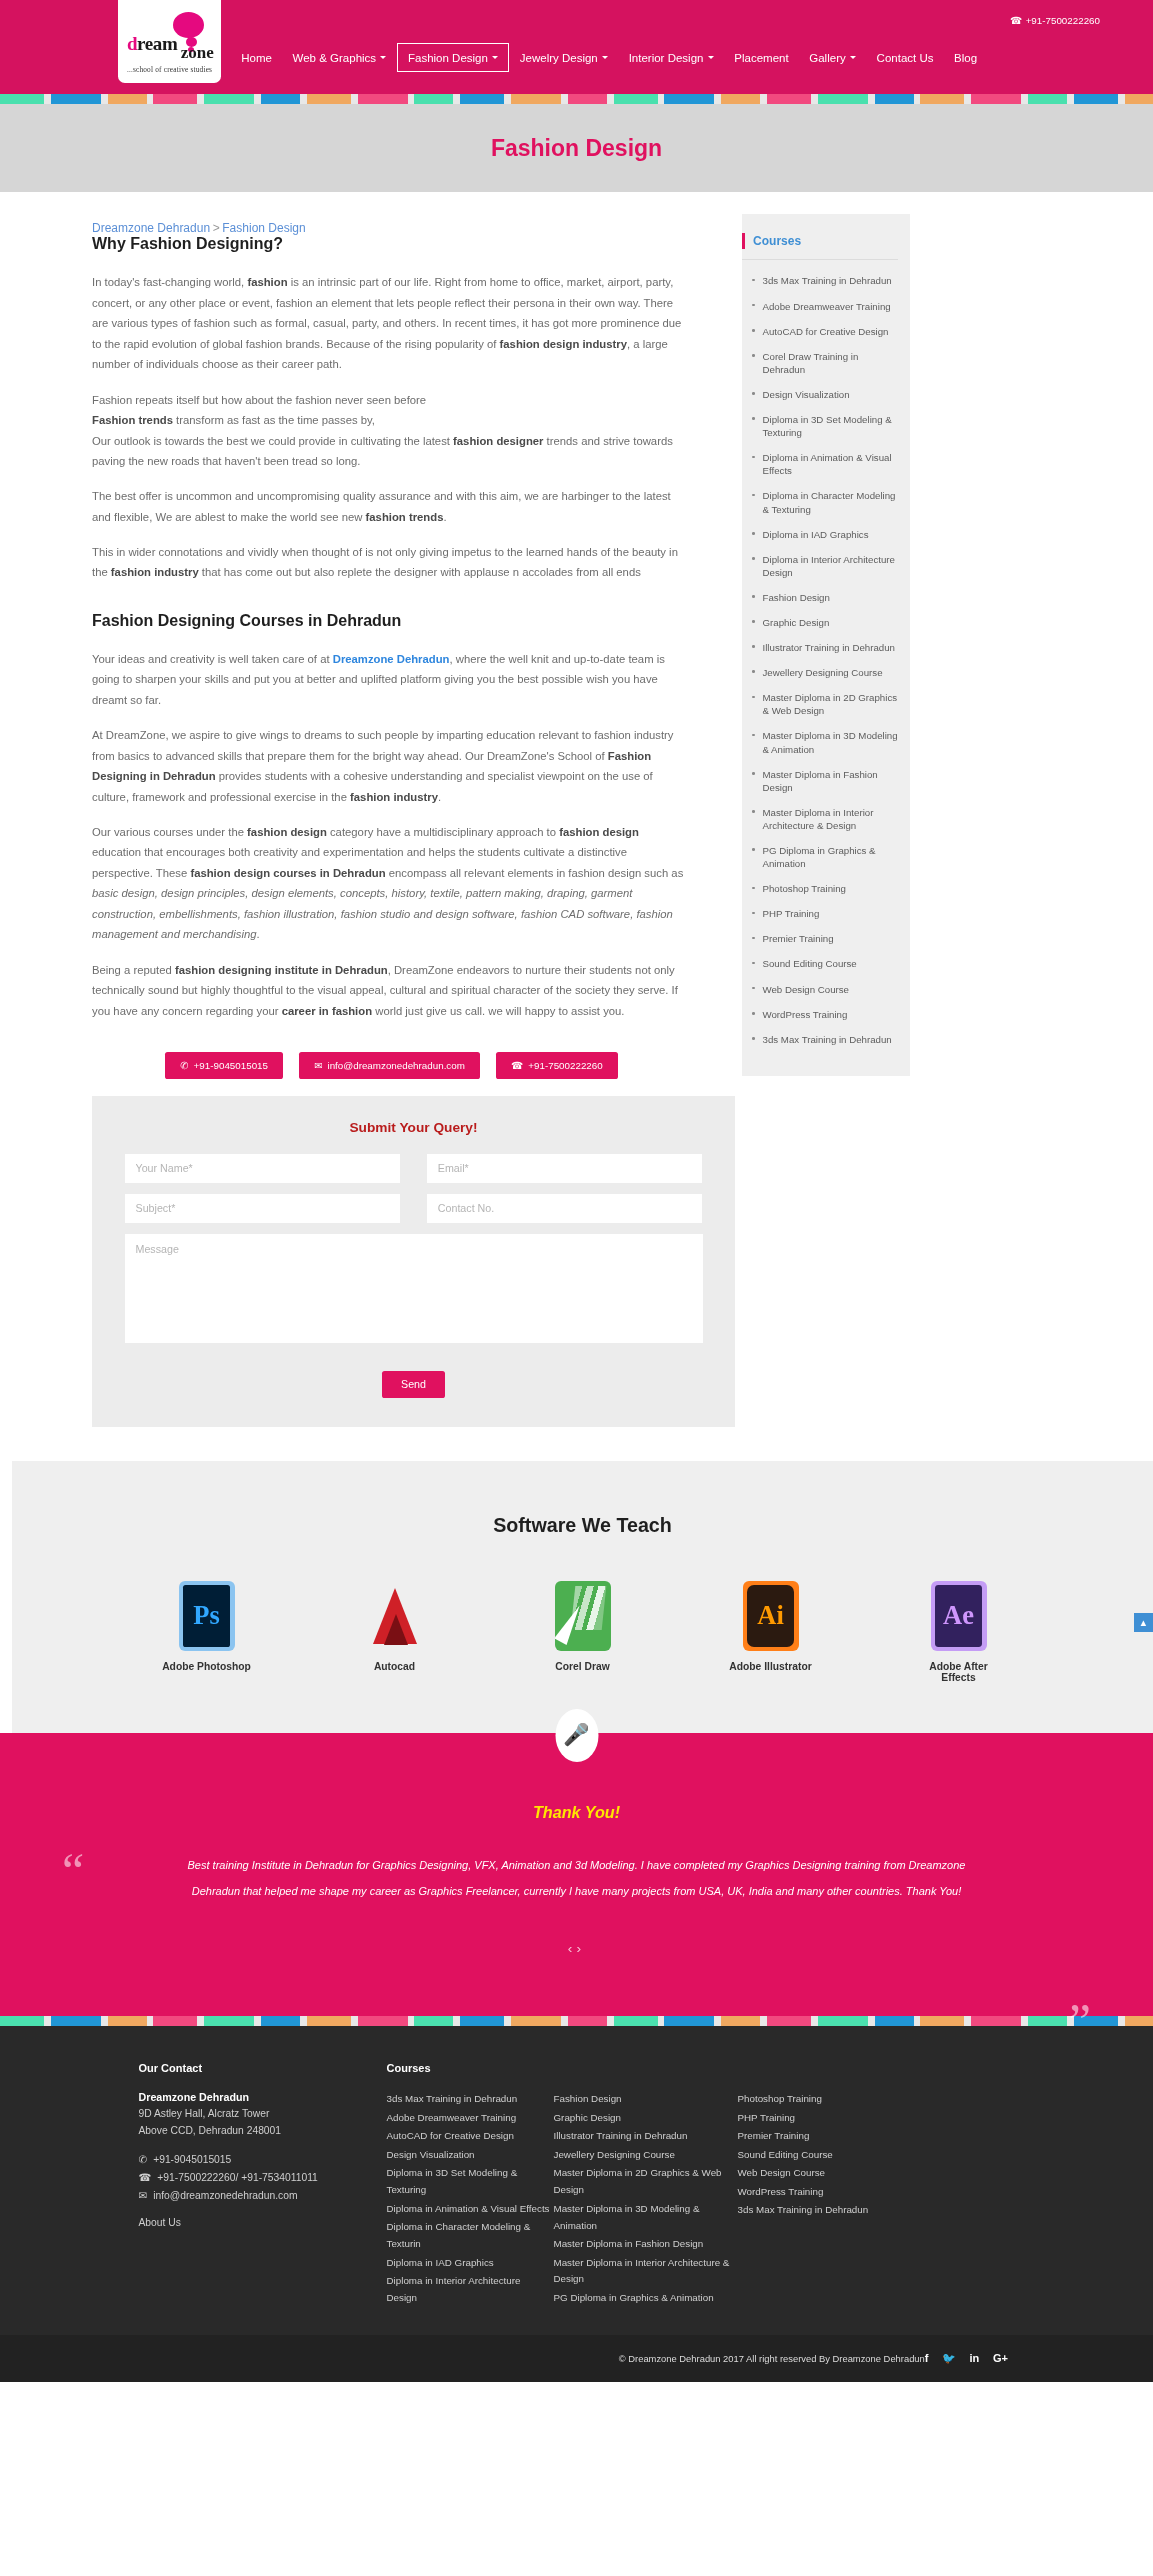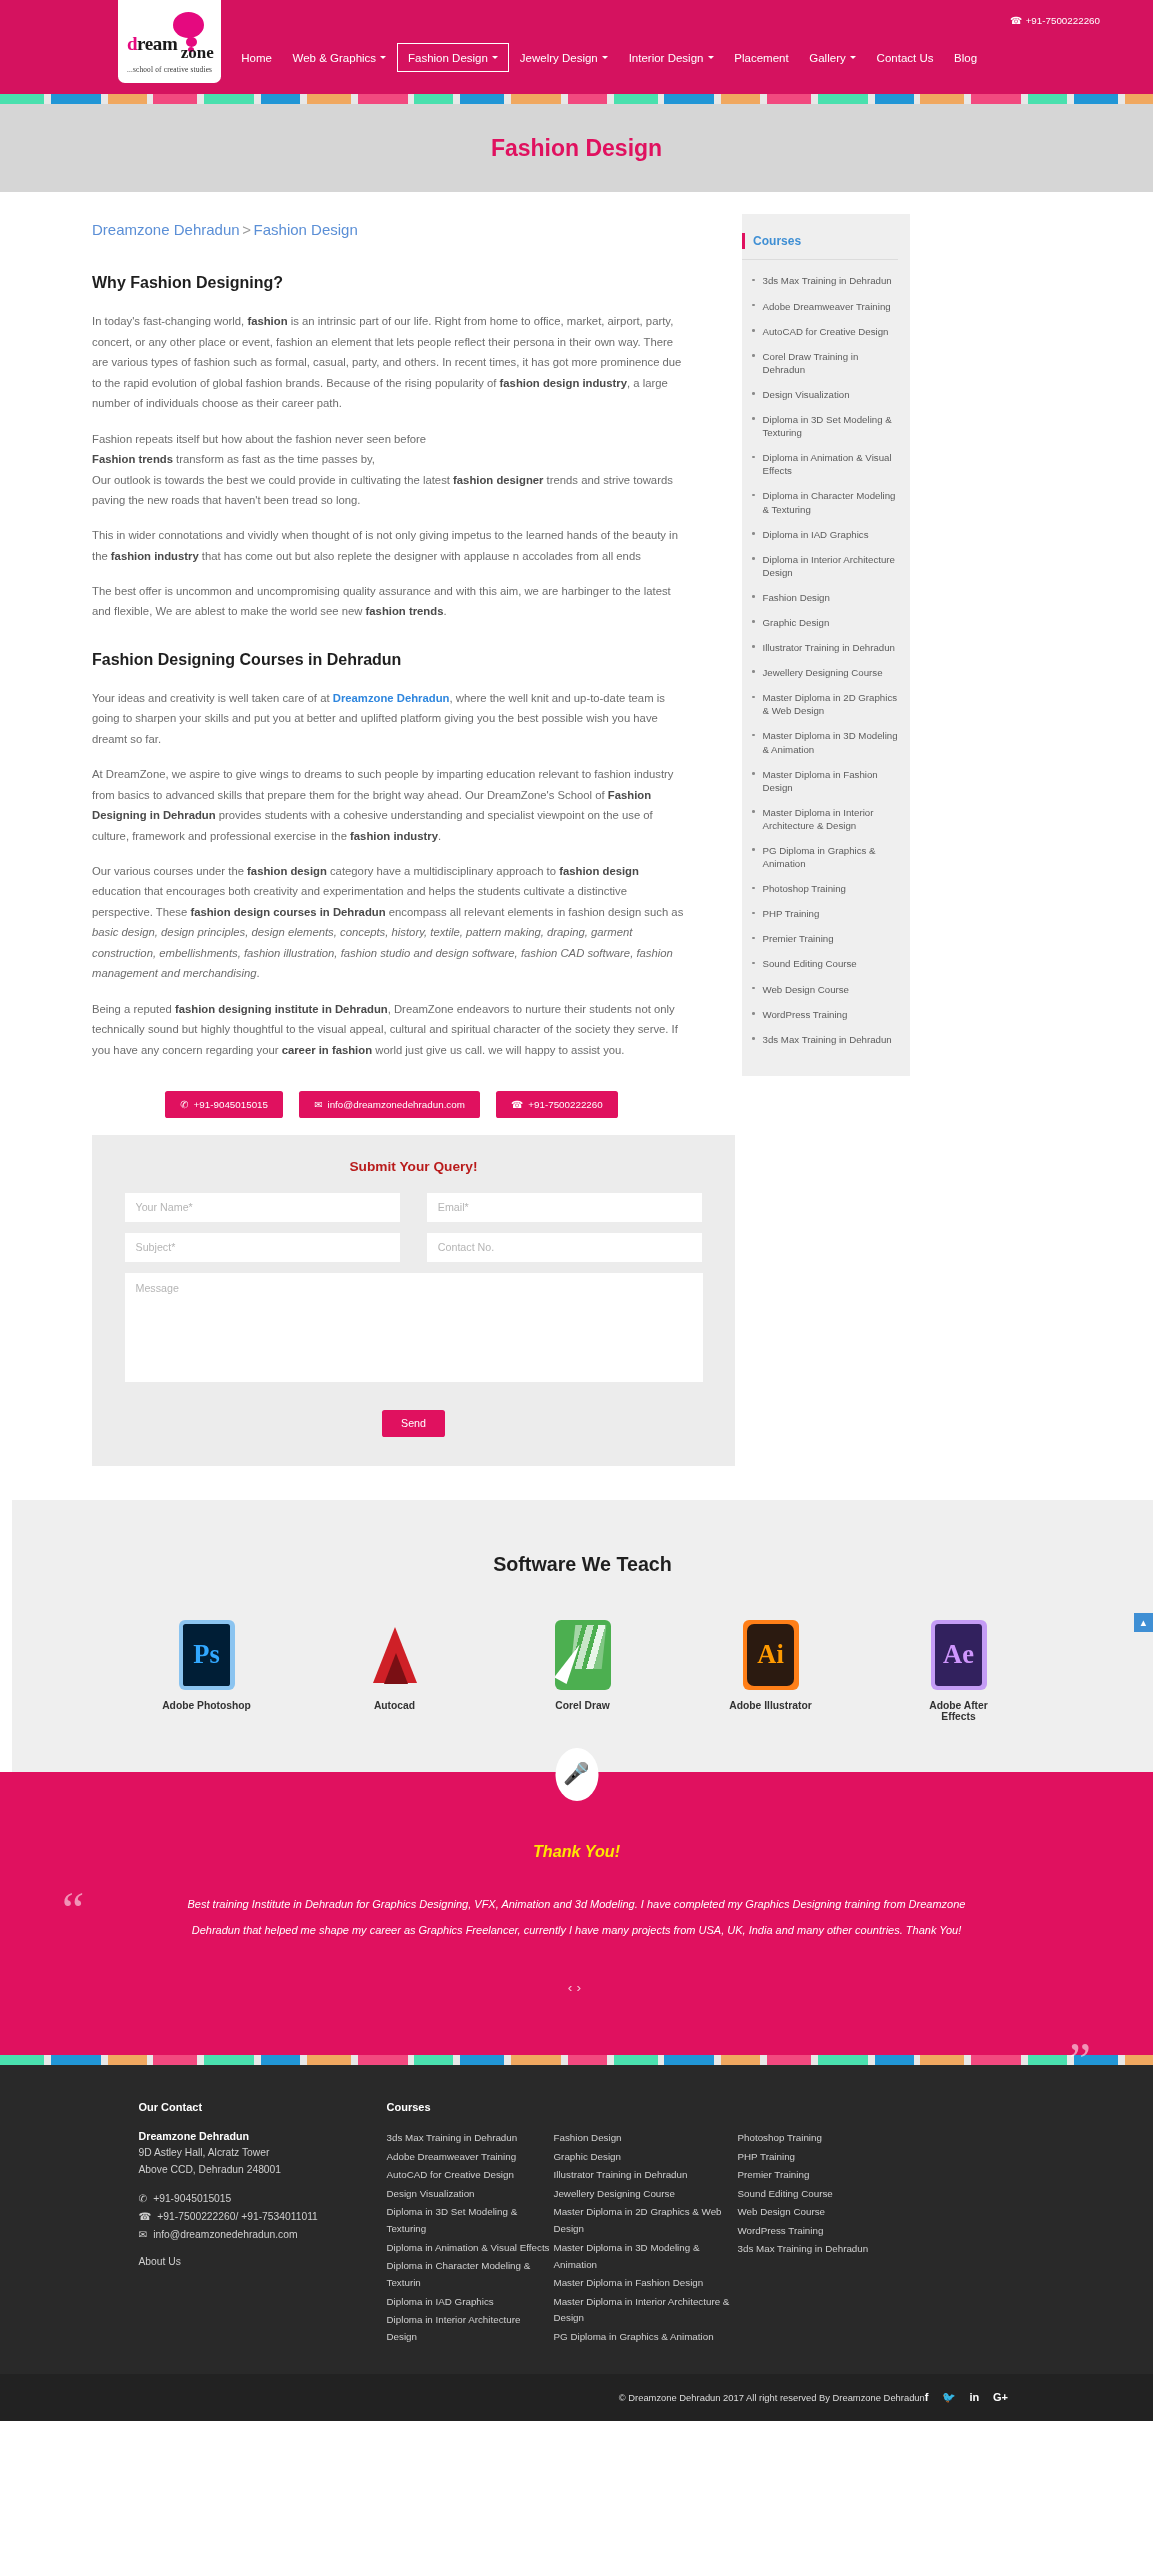--- a/index.html
+++ b/index.html
@@ -135,23 +135,22 @@
     display: flex;
     align-items: flex-start;
     background: #fff;
     position: relative;
   }
   .content {
     width: 742px;
     padding: 29px 51px 17px 92px;
   }
   .breadcrumb {
-    font-size: 15px;
+    font-size: 12px;
     color: #7a7a7a;
-    margin-bottom: 36px;
   }
   .breadcrumb a { color: #5b8fd6; text-decoration: none; }
   .breadcrumb .sep { color: #999; margin: 0 2.6px; }
 
   .content h2 {
     font-size: 16px;
     color: #1f1f1f;
     margin-bottom: 19px;
     font-weight: bold;
   }
@@ -591,25 +590,25 @@
       <span>In today's fast-changing world, </span><b>fashion</b><span> is an intrinsic part of our life. Right from home to office, market, airport, party, concert, or any other place or event, fashion an element that lets people reflect their persona in their own way. There are various types of fashion such as formal, casual, party, and others. In recent times, it has got more prominence due to the rapid evolution of global fashion brands. Because of the rising popularity of </span><b>fashion design industry</b><span>, a large number of individuals choose as their career path.</span>
     </p>
 
     <p>
       <span>Fashion repeats itself but how about the fashion never seen before</span><br>
       <b>Fashion trends</b><span> transform as fast as the time passes by,</span><br>
       <span>Our outlook is towards the best we could provide in cultivating the latest </span><b>fashion designer</b><span> trends and strive towards paving the new roads that haven't been tread so long.</span>
     </p>
 
     <p>
+      <span>The best offer is uncommon and uncompromising quality assurance and with this aim, we are harbinger to the latest and flexible, We are ablest to make the world see new </span><b>fashion trends</b><span>.</span>
+    </p>
+
+    <p>
       <span>This in wider connotations and vividly when thought of is not only giving impetus to the learned hands of the beauty in the </span><b>fashion industry</b><span> that has come out but also replete the designer with applause n accolades from all ends</span>
-    </p>
-
-    <p>
-      <span>The best offer is uncommon and uncompromising quality assurance and with this aim, we are harbinger to the latest and flexible, We are ablest to make the world see new </span><b>fashion trends</b><span>.</span>
     </p>
 
     <h2 class="second">Fashion Designing Courses in Dehradun</h2>
 
     <p>
       <span>Your ideas and creativity is well taken care of at </span><a href="#">Dreamzone Dehradun</a><span>, where the well knit and up-to-date team is going to sharpen your skills and put you at better and uplifted platform giving you the best possible wish you have dreamt so far.</span>
     </p>
 
     <p>
       <span>At DreamZone, we aspire to give wings to dreams to such people by imparting education relevant to fashion industry from basics to advanced skills that prepare them for the bright way ahead. Our DreamZone's School of </span><b>Fashion Designing in Dehradun</b><span> provides students with a cohesive understanding and specialist viewpoint on the use of culture, framework and professional exercise in the </span><b>fashion industry</b><span>.</span>

